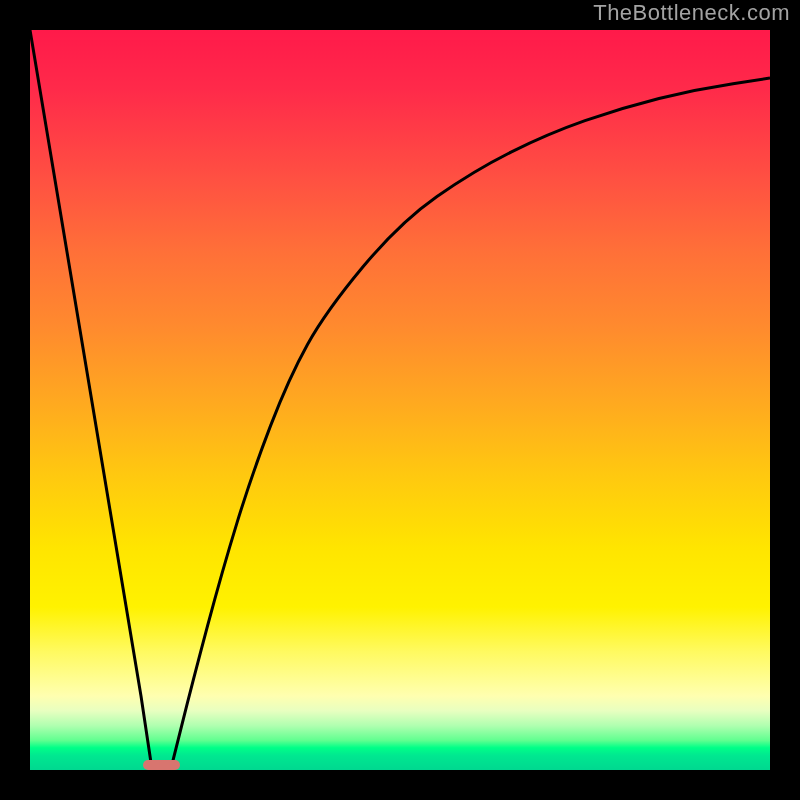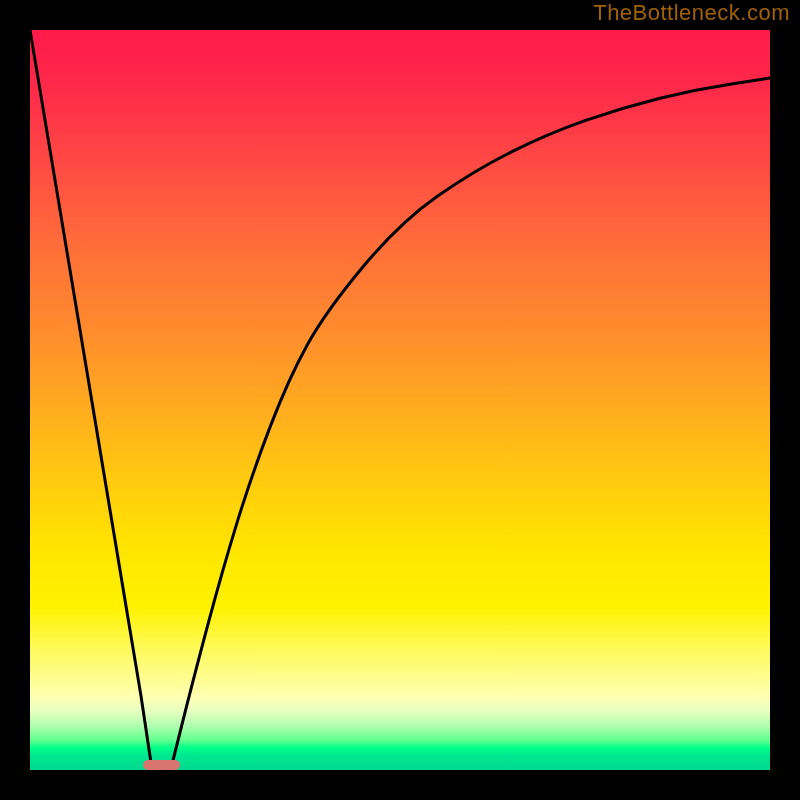--- a/index.html
+++ b/index.html
@@ -48,21 +48,21 @@
       #00e890 98%,
       #00d890 100%
     );
   }
   .watermark {
     position: absolute;
     top: 0px;
     right: 10px;
     font-family: Arial, sans-serif;
     font-size: 22px;
-    color: #a16207;
+    color: #a3a3a3;
     font-weight: 500;
     letter-spacing: 0.5px;
   }
   svg.curves {
     position: absolute;
     left: 0;
     top: 0;
     width: 100%;
     height: 100%;
   }

